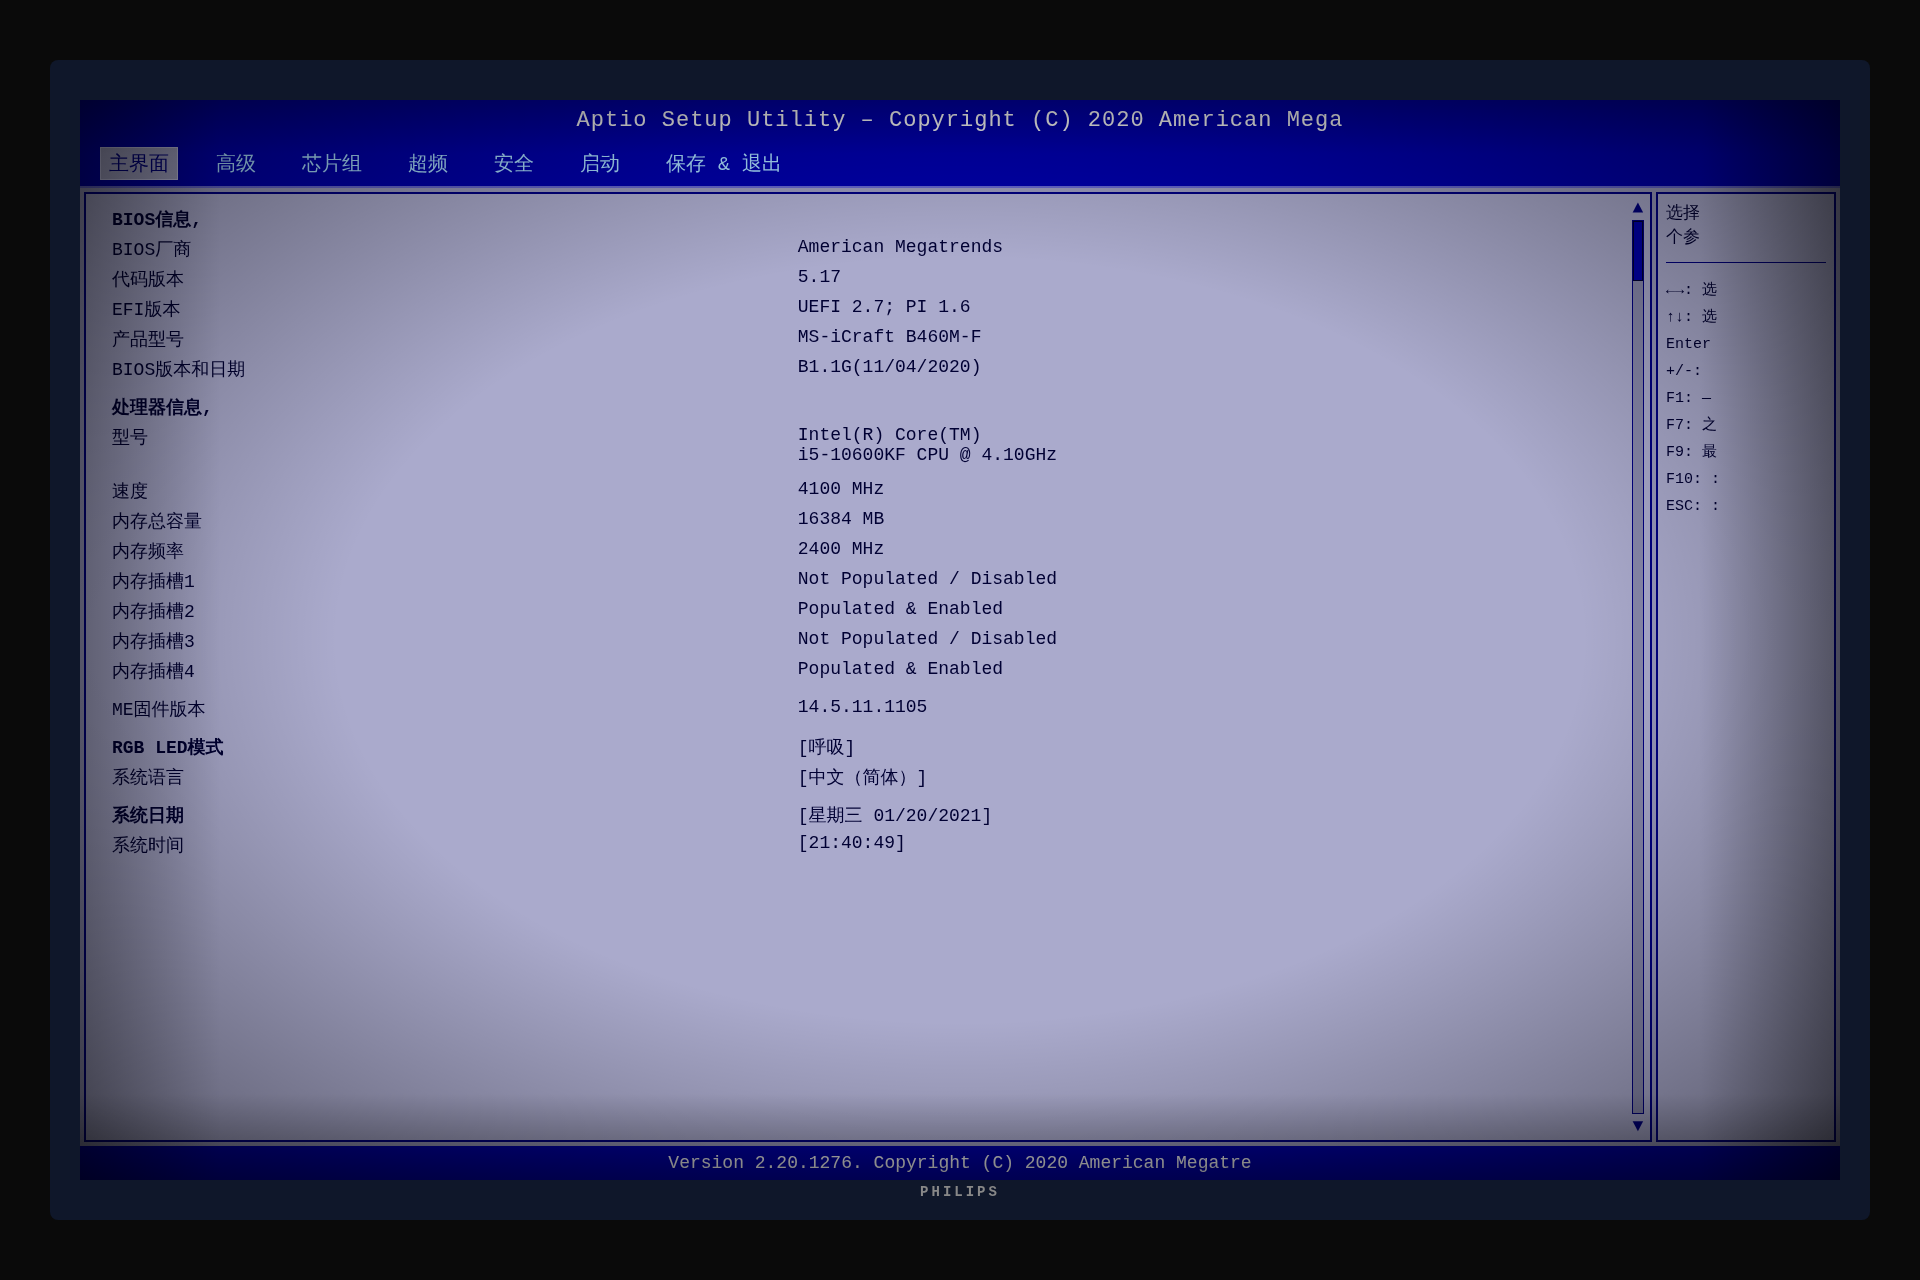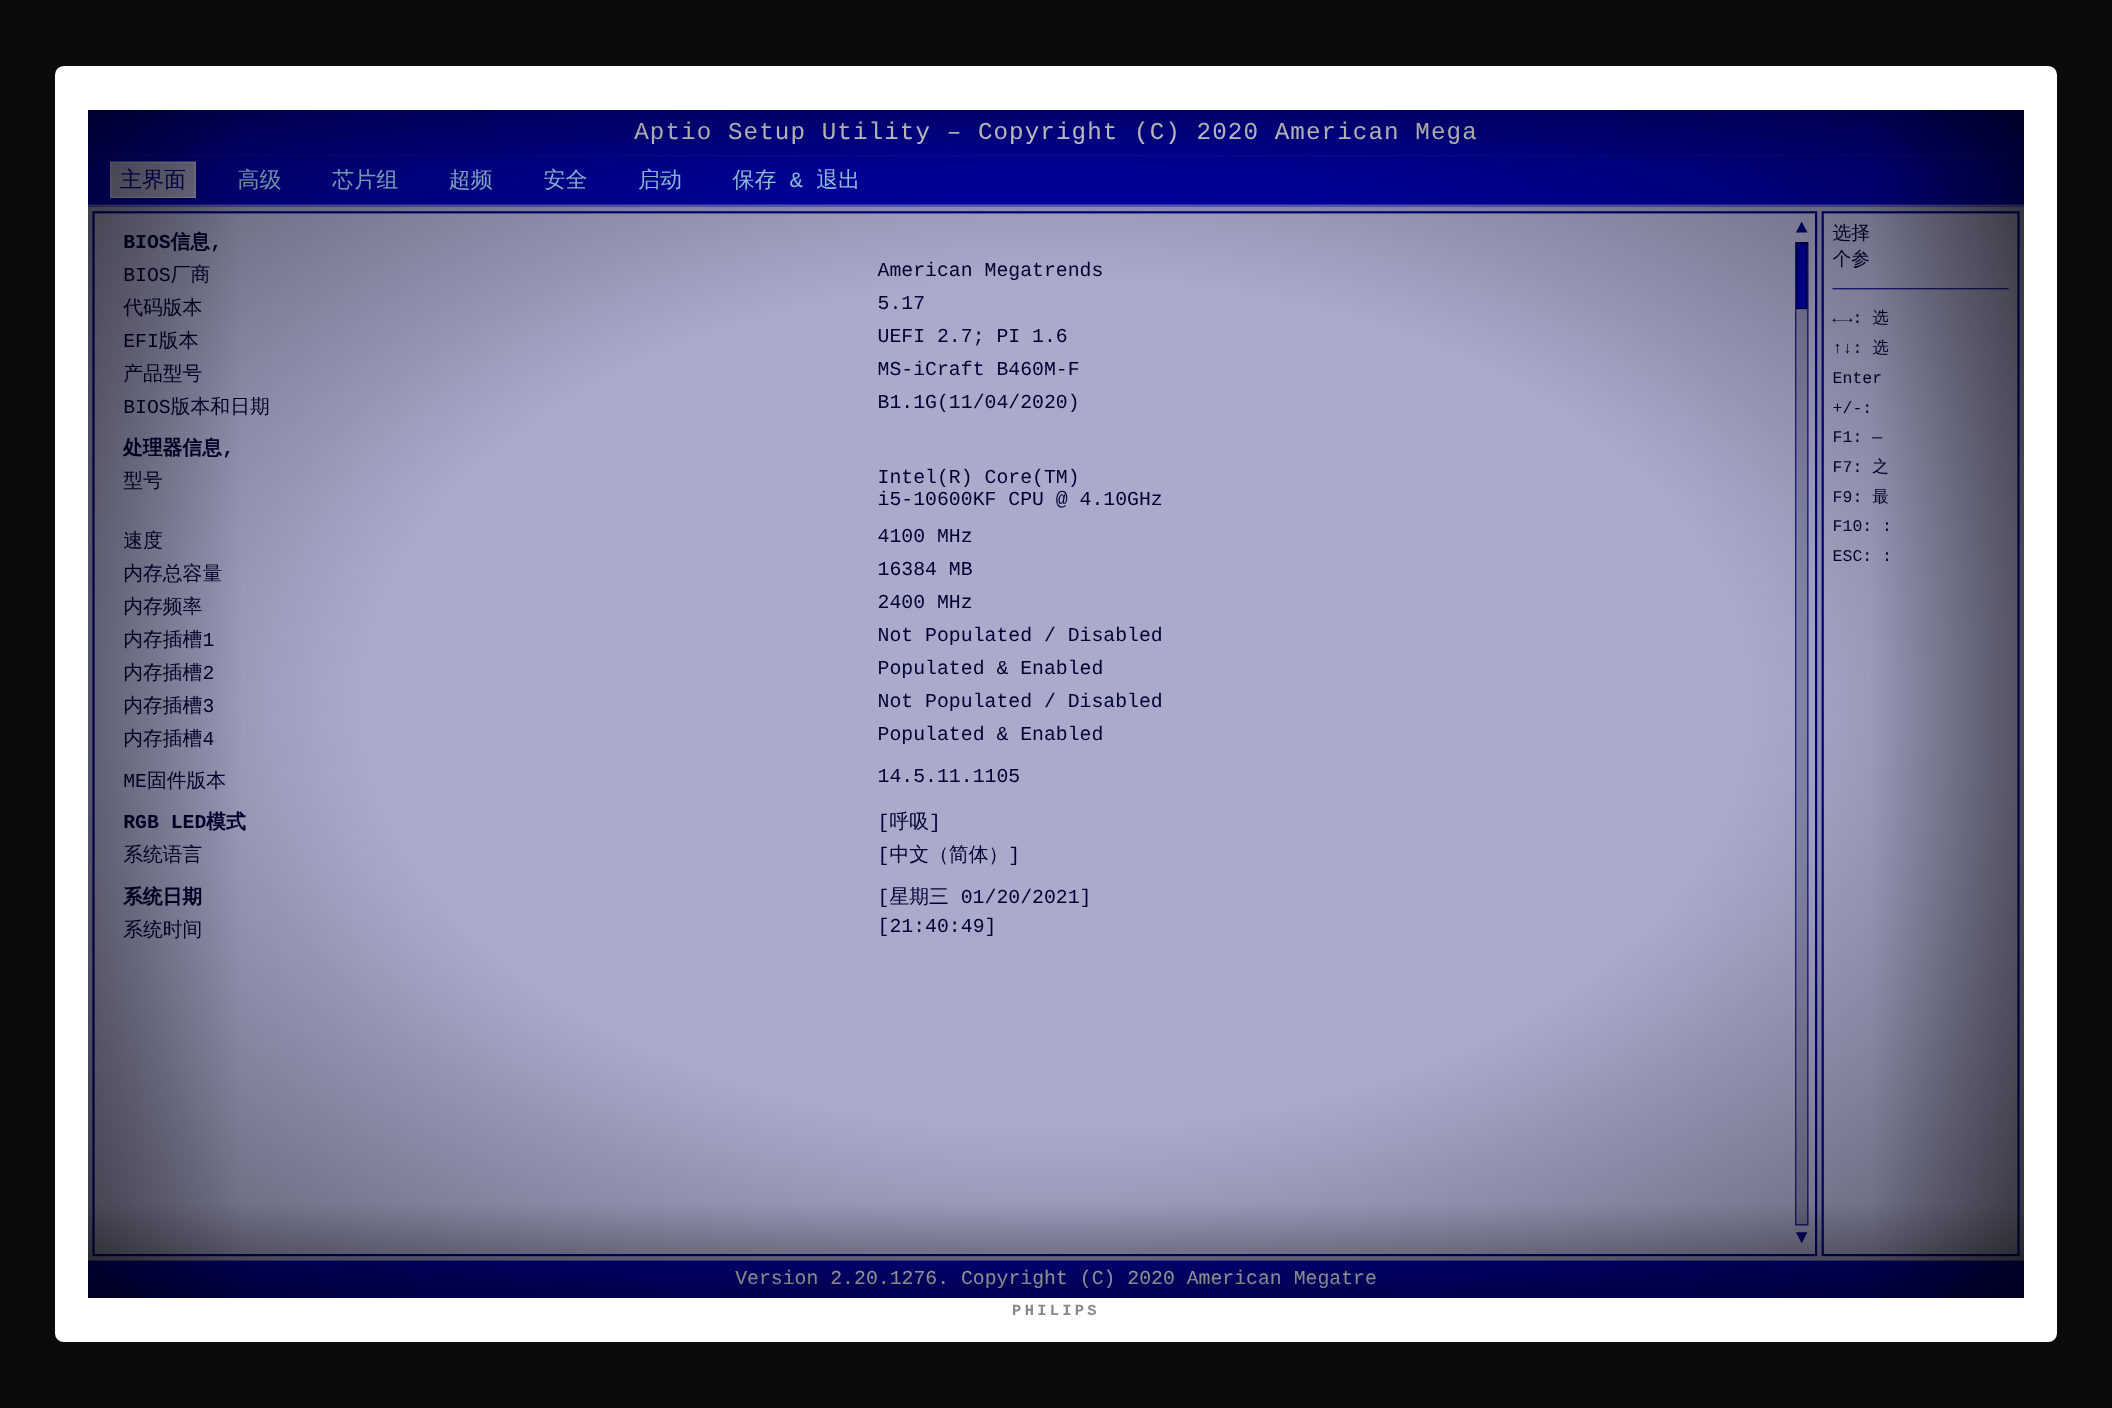--- a/index.html
+++ b/index.html
@@ -25,21 +25,21 @@
       background: #0a0a0a;
       display: flex;
       align-items: center;
       justify-content: center;
       position: relative;
     }
 
     .monitor-bezel {
       width: 1820px;
       height: 1160px;
-      background: #ffffff;
+      background: #0f172a;
       border-radius: 8px;
       display: flex;
       align-items: center;
       justify-content: center;
       position: relative;
     }
 
     .screen {
       width: 1760px;
       height: 1080px;

